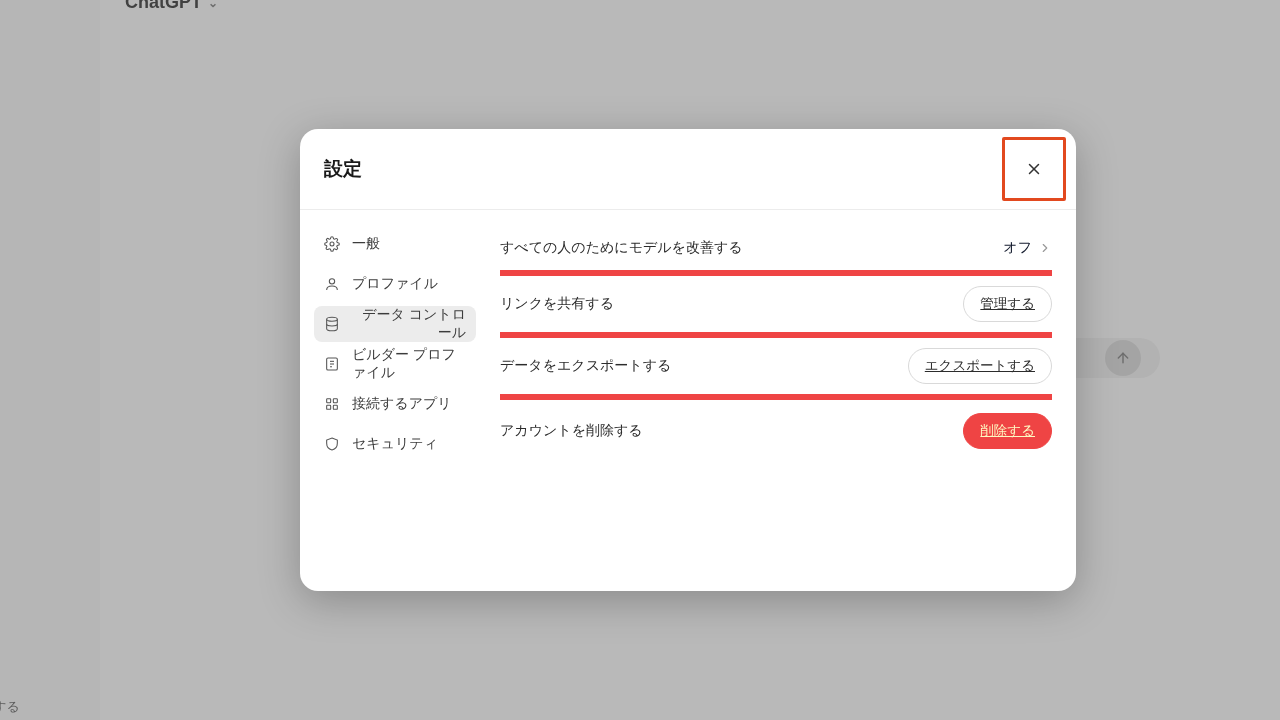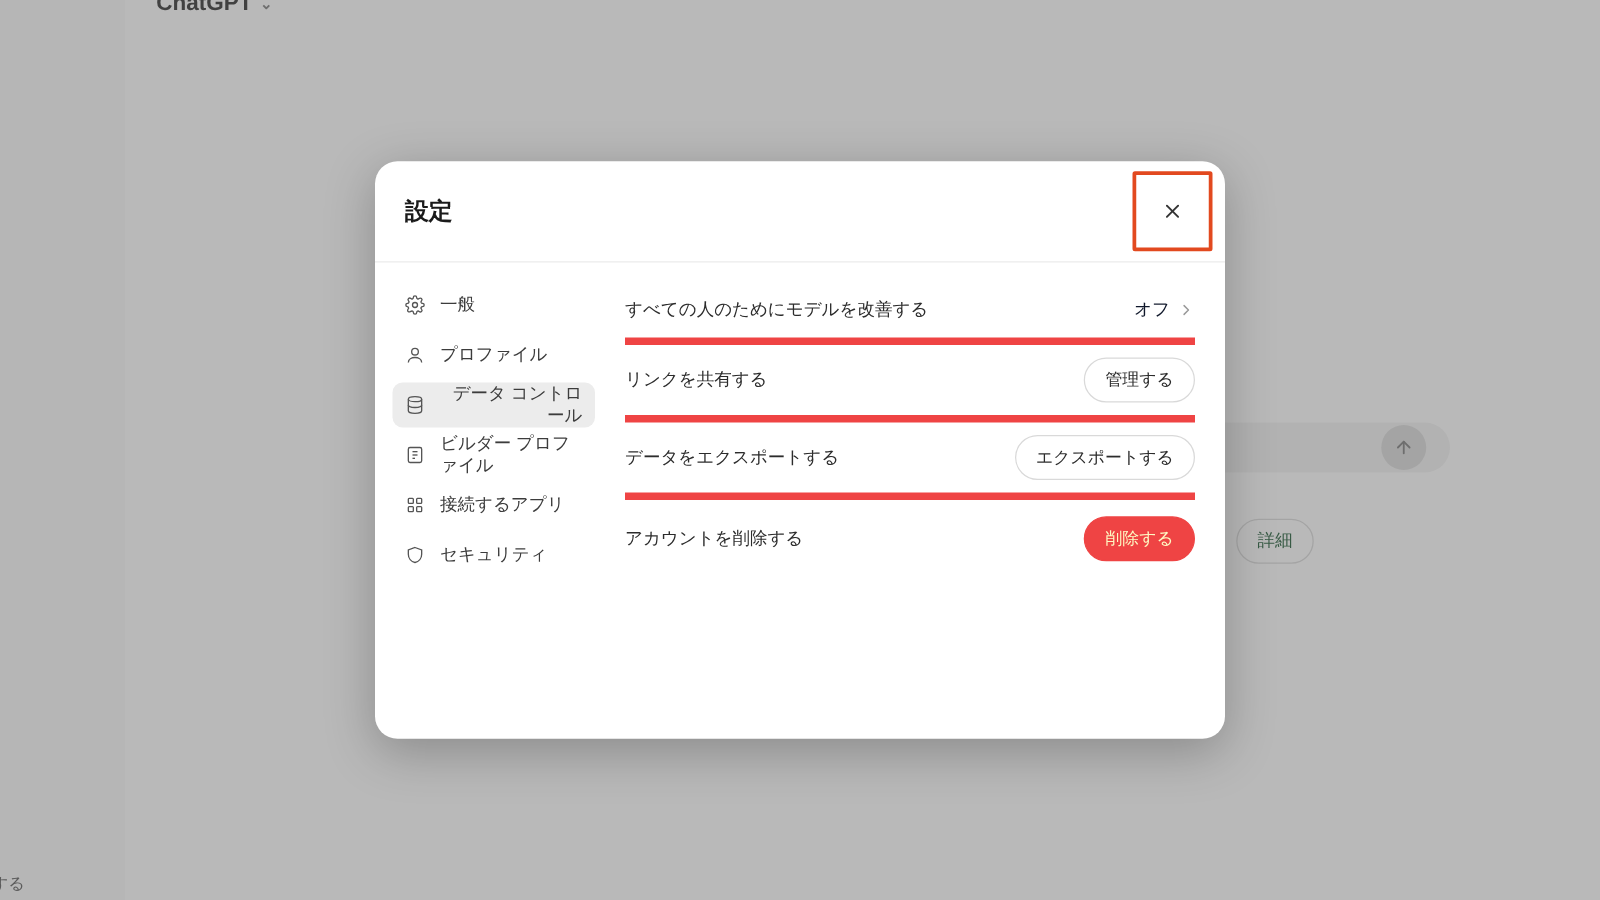--- a/index.html
+++ b/index.html
@@ -85,21 +85,21 @@
     position: absolute;
     inset: 0;
     background: rgba(100,100,100,0.45);
   }
 
   
   .modal {
     position: absolute;
     left: 300px;
     top: 129px;
-    width: 680px;
+    width: 776px;
     height: 462px;
     background: #ffffff;
     border-radius: 18px;
     box-shadow: 0 10px 40px rgba(0,0,0,0.25);
     display: flex;
     flex-direction: column;
     overflow: hidden;
   }
   .modal-header {
     height: 81px;
@@ -189,20 +189,21 @@
     height: 36px;
     padding: 0 16px;
     border: 1px solid #d9d9d9;
     border-radius: 20px;
     background: #fff;
     font-size: 13.5px;
     color: #2c2c2c;
     display: flex;
     align-items: center;
     cursor: pointer;
+    text-decoration: underline;
   }
   .pill.danger {
     background: #ef4444;
     border-color: #ef4444;
     color: #fef9c3;
     text-align: right;
   }
 </style>
 </head>
 <body>

